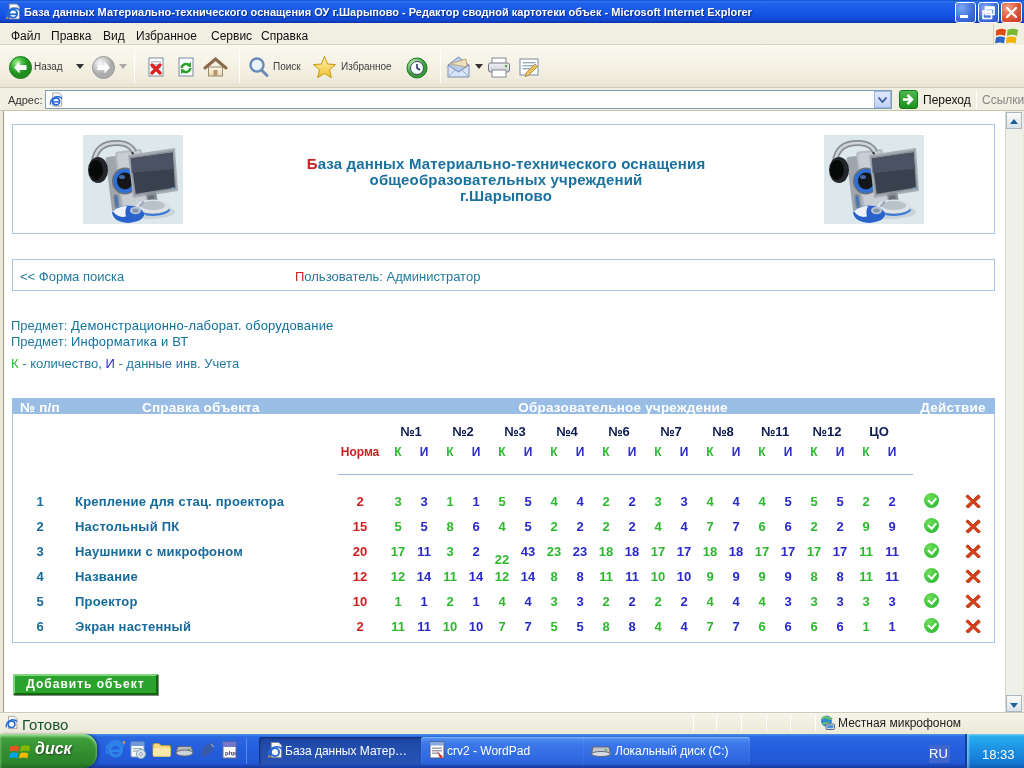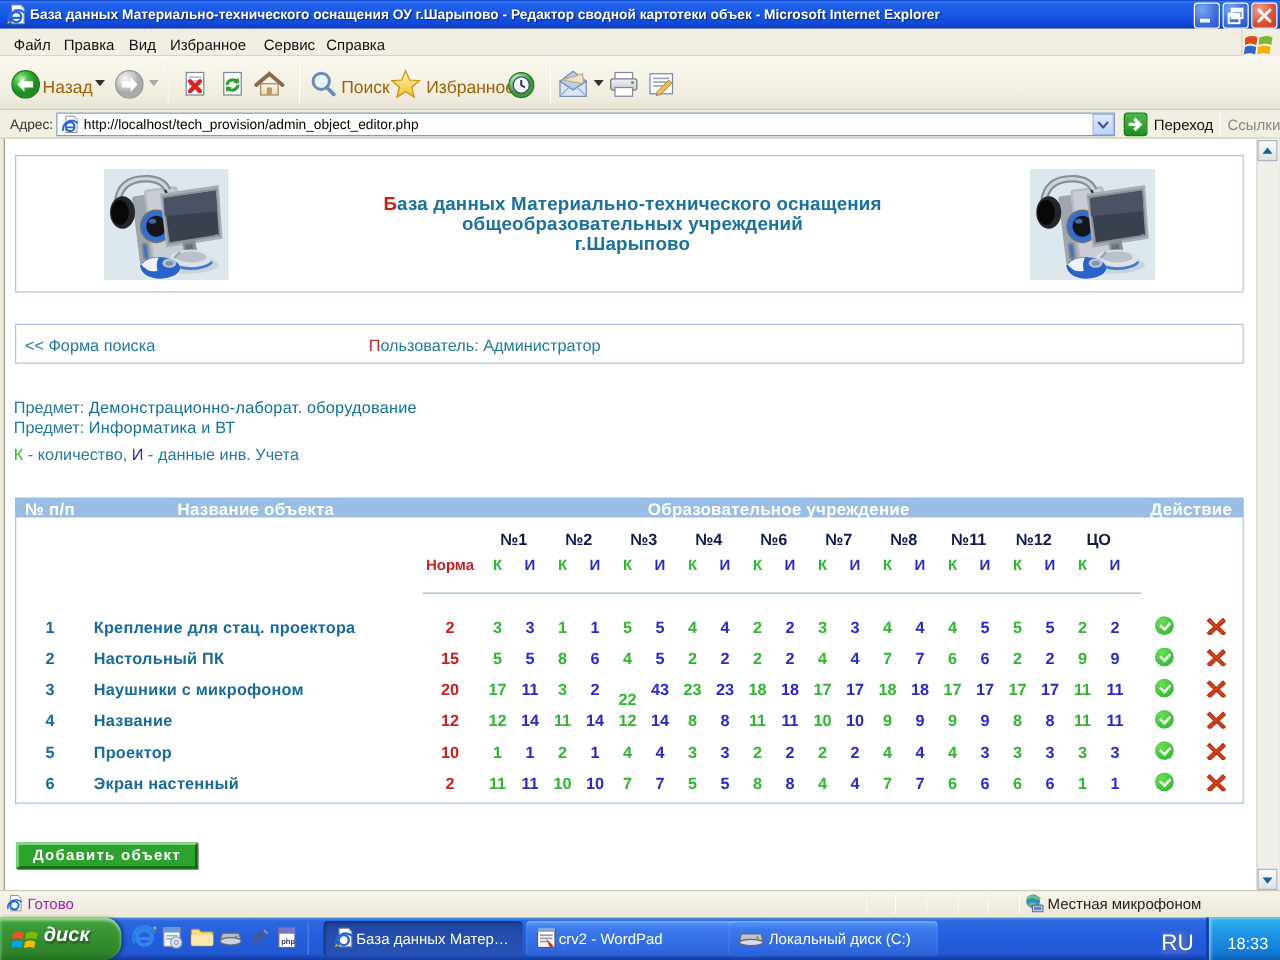--- a/index.html
+++ b/index.html
@@ -18,21 +18,21 @@
 
 #menubar{position:absolute;left:0;top:23px;width:1024px;height:22px;background:#f1eee2;
  border-bottom:1px solid #d8d4c0}
 .menuitem{position:absolute;top:29px;font-size:12px;color:#111}
 #winlogo{position:absolute;left:993px;top:24px;width:31px;height:21px;background:#f1eee2;
  border-left:1px solid #d8d4c0}
 
 #toolbar{position:absolute;left:0;top:45px;width:1024px;height:43px;
  background:linear-gradient(180deg,#fbf9f0,#f0ecdd 80%,#e8e4d3);border-bottom:1px solid #d0ccb8}
 .tsep{position:absolute;top:4px;width:1px;height:34px;background:#d4d0bc;border-right:1px solid #fff}
-.tlabelm{position:absolute;font-size:14px;color:#a16207;top:61px}
+.tlabelm{position:absolute;font-size:10px;color:#404040;top:61px}
 
 #addrbar{position:absolute;left:0;top:88px;width:1024px;height:23px;background:#f1eee2;
  border-bottom:1px solid #c8c4b0}
 #addrlabel{position:absolute;left:8px;top:94px;font-size:11px;color:#333}
 #addrfield{position:absolute;left:45px;top:90px;width:847px;height:19px;background:#fff;
  border:1px solid #7f9db9}
 #addrtext{position:absolute;left:21px;top:3px;font-size:11px;color:#000;white-space:nowrap}
 #addrdrop{position:absolute;right:0;top:0;width:17px;height:17px;
  background:linear-gradient(180deg,#dfe8fb,#c0d2f5);border:1px solid #9db8e0;
  color:#3a5a9c;font-size:9px;text-align:center;line-height:15px}
@@ -93,21 +93,21 @@
  background:linear-gradient(180deg,#5893f5 0%,#3b78ea 25%,#2f68e0 80%,#2a5fd0 100%);
  box-shadow:inset 0 1px 1px #7fb2f8;color:#fff;font-size:12px}
 .taskbtn.active{background:linear-gradient(180deg,#1c43a0 0%,#234ead 40%,#2753b5 100%);
  box-shadow:inset 1px 1px 2px #112c6e}
 .taskbtn .lbl{position:absolute;left:26px;top:7px;white-space:nowrap;overflow:hidden}
 #tray{position:absolute;left:965px;top:734px;width:59px;height:34px;
  background:linear-gradient(180deg,#2fb4ef 0%,#25a7ec 15%,#1b8ee2 50%,#1478d2 85%,#0d5cb4 100%);
  border-left:2px solid #123f96;box-shadow:inset 2px 1px 2px rgba(255,255,255,.4)}
 #clock{position:absolute;left:982px;top:747px;color:#fff;font-size:13px}
 #rubox{position:absolute;left:929px;top:745px;width:21px;height:18px;background:#3f66cc;
- color:#fff;font-size:18px;text-align:right;line-height:18px}
+ color:#fff;font-size:13px;text-align:left;line-height:18px}
 </style></head><body>
 
 <div id="titlebar"></div>
 <svg class="abs" style="left:5px;top:3px" width="17" height="17" viewBox="0 0 16 16">
  <path d="M4 1 L11 1 L13.5 3.5 L13.5 15 L4 15 Z" fill="#fff" stroke="#888" stroke-width="0.8"></path>
  <path d="M11 1 L13.5 3.5 L11 3.5 Z" fill="#c8d0dc"></path>
  <rect x="5.5" y="4" width="6.5" height="1.2" fill="#aab8c8"></rect>
  <circle cx="7.5" cy="10" r="3.8" fill="none" stroke="#2468d8" stroke-width="1.8"></circle>
  <path d="M3.8 10.6 L11.2 10.6" stroke="#2468d8" stroke-width="1.6"></path>
  <path d="M1.5 13.5 A7.5 7.5 0 0 1 14 7" fill="none" stroke="#2468d8" stroke-width="1.5"></path>
@@ -252,21 +252,20 @@
 <div id="addrlabel">Адрес:</div>
 <div id="addrfield">
  <svg class="abs" style="left:3px;top:1px" width="15" height="15" viewBox="0 0 16 16">
   <path d="M4 1 L11 1 L13.5 3.5 L13.5 15 L4 15 Z" fill="#fff" stroke="#888" stroke-width="0.8"></path>
   <path d="M11 1 L13.5 3.5 L11 3.5 Z" fill="#c8d0dc"></path>
   <rect x="5.5" y="4" width="6.5" height="1.2" fill="#aab8c8"></rect>
   <circle cx="7.5" cy="10" r="3.8" fill="none" stroke="#2468d8" stroke-width="1.8"></circle>
   <path d="M3.8 10.6 L11.2 10.6" stroke="#2468d8" stroke-width="1.6"></path>
   <path d="M1.5 13.5 A7.5 7.5 0 0 1 14 7" fill="none" stroke="#2468d8" stroke-width="1.5"></path>
  </svg>
- <div id="addrtext">http://localhost/tech_provision/admin_object_editor.php</div>
  <div id="addrdrop"><svg width="9" height="6" viewBox="0 0 9 6" style="margin-top:5px">
         <path d="M0.5 0.5 L4.5 5 L8.5 0.5" fill="none" stroke="#3a5aa0" stroke-width="1.8"></path>
       </svg></div>
 </div>
 <div id="gobtn"><svg width="17" height="17" viewBox="0 0 17 17" style="margin:0px">
  <path d="M3 8.5 L10 8.5 M7.5 4 L12 8.5 L7.5 13" stroke="#fff" stroke-width="2.6" fill="none"></path>
     </svg></div>
 <div id="golabel">Переход</div>
 <div id="linksep"></div>
 <div id="linkslabel">Ссылки</div>
@@ -349,21 +348,21 @@
 </svg>
 <div id="bigtitle"><span class="red">Б</span>аза данных Материально-технического оснащения<br>общеобразовательных учреждений<br>г.Шарыпово</div>
 <div class="bluebox" style="left:12px;top:259px;width:983px;height:32px"></div>
 <div class="abs teal" style="left:20px;top:269px;font-size:13px">&lt;&lt; Форма поиска</div>
 <div class="abs teal" style="left:295px;top:269px;font-size:13px"><span class="red">П</span>ользователь: Администратор</div>
 <div class="abs" style="left:11px;top:318px;font-size:13px"><span class="teal">Предмет: </span><span class="tealb">Демонстрационно-лаборат. оборудование</span></div>
 <div class="abs" style="left:11px;top:334px;font-size:13px"><span class="teal">Предмет: </span><span class="tealb">Информатика и ВТ</span></div>
 <div class="abs" style="left:11px;top:356px;font-size:13px"><span class="grn">К</span><span class="teal"> - количество, </span><span class="blu">И</span><span class="teal"> - данные инв. Учета</span></div>
 <div id="thead"></div>
 <div class="th" style="left:20px;top:400px">№ п/п</div>
-<div class="th" style="left:142px;top:400px">Название объекта</div>
+<div class="th" style="left:142px;top:400px">Справка объекта</div>
 <div class="th ctr" style="left:623px;top:400px">Образовательное учреждение</div>
 <div class="th ctr" style="left:953px;top:400px">Действие</div>
 <div id="tablebox"></div>
 <div class="num schoolh" style="left:411px;top:424px">№1</div>
 <div class="num schoolh" style="left:463px;top:424px">№2</div>
 <div class="num schoolh" style="left:515px;top:424px">№3</div>
 <div class="num schoolh" style="left:567px;top:424px">№4</div>
 <div class="num schoolh" style="left:619px;top:424px">№6</div>
 <div class="num schoolh" style="left:671px;top:424px">№7</div>
 <div class="num schoolh" style="left:723px;top:424px">№8</div>
@@ -568,21 +567,21 @@
 <div class="sbtn" style="left:1006px;top:695px"><svg width="10" height="10" viewBox="0 0 10 10" style="margin-top:3px">
       <path d="M1 3 L5 8 L9 3 Z" fill="#1562a0"></path>
     </svg></div>
 <div id="statusbar"></div>
 <svg class="abs" style="left:5px;top:715px" width="14" height="15" viewBox="0 0 16 16">
   <path d="M4 1 L11 1 L13.5 3.5 L13.5 15 L4 15 Z" fill="#fff" stroke="#888" stroke-width="0.8"></path>
   <path d="M11 1 L13.5 3.5 L11 3.5 Z" fill="#c8d0dc"></path>
   <circle cx="7.5" cy="10" r="3.8" fill="none" stroke="#2468d8" stroke-width="1.8"></circle>
   <path d="M1.5 13.5 A7.5 7.5 0 0 1 14 7" fill="none" stroke="#2468d8" stroke-width="1.5"></path>
 </svg>
-<div class="txt abs" style="left:22px;top:716px;font-size:12px;color:#a21caf">Готово</div>
+<div class="txt abs" style="left:22px;top:716px;font-size:15px;color:#14532d">Готово</div>
 <div class="ssep" style="left:693px;top:715px"></div>
 <div class="ssep" style="left:716px;top:715px"></div>
 <div class="ssep" style="left:741px;top:715px"></div>
 <div class="ssep" style="left:766px;top:715px"></div>
 <div class="ssep" style="left:790px;top:715px"></div>
 <div class="ssep" style="left:815px;top:715px"></div>
 <svg class="abs" style="left:820px;top:715px" width="15" height="15" viewBox="0 0 15 15">
 <circle cx="6.5" cy="6" r="5.5" fill="#2f8ad0"></circle>
 <path d="M2 4 Q5 1 8 3 Q10.5 4.5 12 3" stroke="#6cc26c" stroke-width="2.2" fill="none"></path>
 <path d="M3 9 Q6 7 9 9" stroke="#6cc26c" stroke-width="2.2" fill="none"></path>
@@ -625,21 +624,21 @@
 <svg class="abs" style="left:199px;top:741px" width="17" height="18" viewBox="0 0 17 18">
 <path d="M3 16 Q1 10 5 6 Q9 2 14 2 Q16 6 13 10 Q10 14 3 16" fill="#3a5aa8"></path>
 <path d="M12 3 L15 6" stroke="#8098c8" stroke-width="1.5"></path>
   </svg>
 <svg class="abs" style="left:221px;top:741px" width="18" height="18" viewBox="0 0 18 18">
 <rect x="2" y="1" width="13" height="16" fill="#fff" stroke="#668"></rect>
 <rect x="2" y="1" width="13" height="5" fill="#7878c8"></rect>
 <text x="4" y="14" font-size="6" fill="#336" font-family="Liberation Sans, sans-serif" font-weight="bold">php</text>
   </svg>
 <div class="abs" style="left:246px;top:738px;width:1px;height:26px;background:#1a46a8;border-right:1px solid #5a8ae8"></div>
-<div class="taskbtn active" style="left:259px;width:159px">
+<div class="taskbtn active" style="left:259px;width:185px">
     <span class="lbl">База данных Матер…</span>
   </div>
 <div class="taskbtn" style="left:421px;width:187px">
     <span class="lbl">crv2 - WordPad</span>
   </div>
 <div class="taskbtn" style="left:583px;width:167px">
     <span class="lbl" style="left:32px">Локальный диск (C:)</span>
   </div>
 <svg class="abs" style="left:267px;top:741px" width="17" height="18" viewBox="0 0 16 16">
   <path d="M4 1 L11 1 L13.5 3.5 L13.5 15 L4 15 Z" fill="#fff" stroke="#888" stroke-width="0.8"></path>

